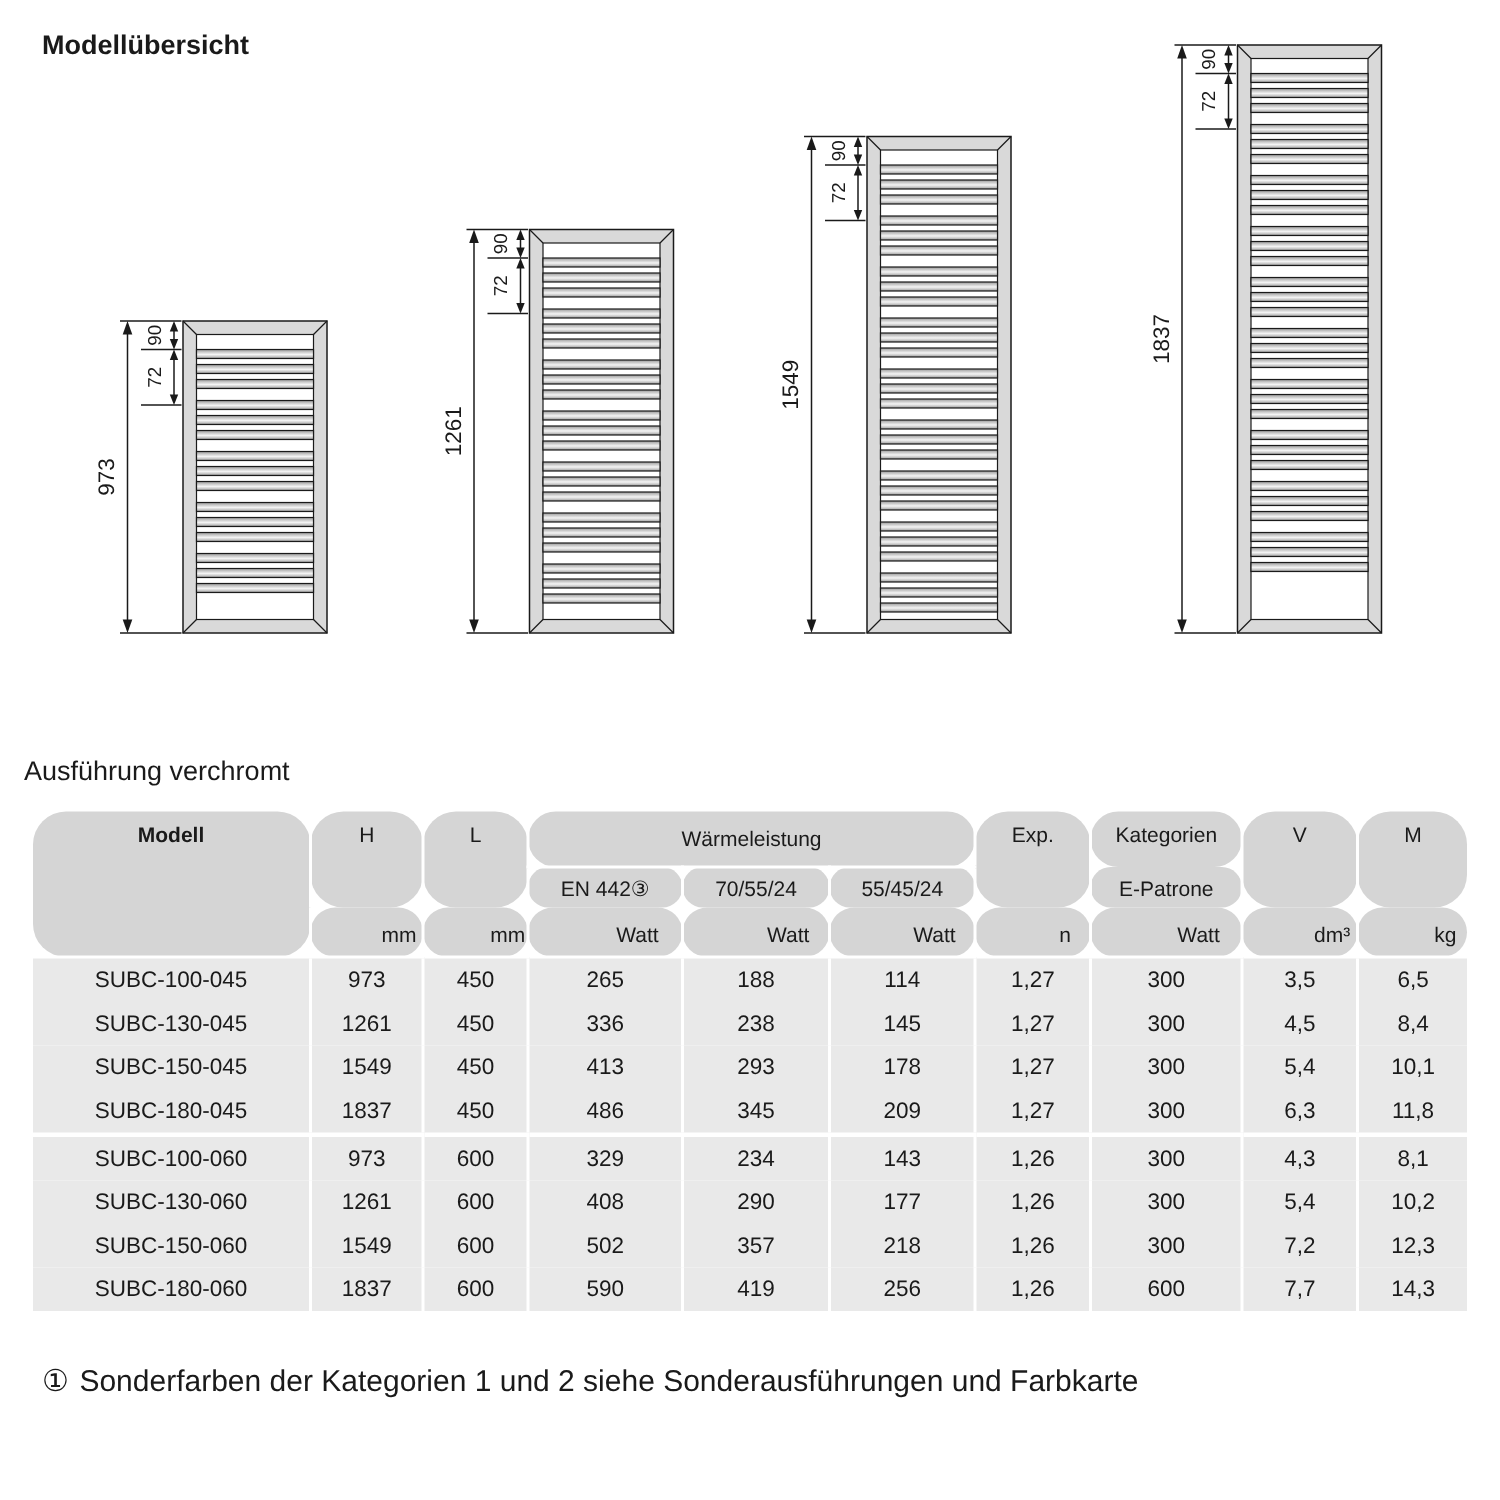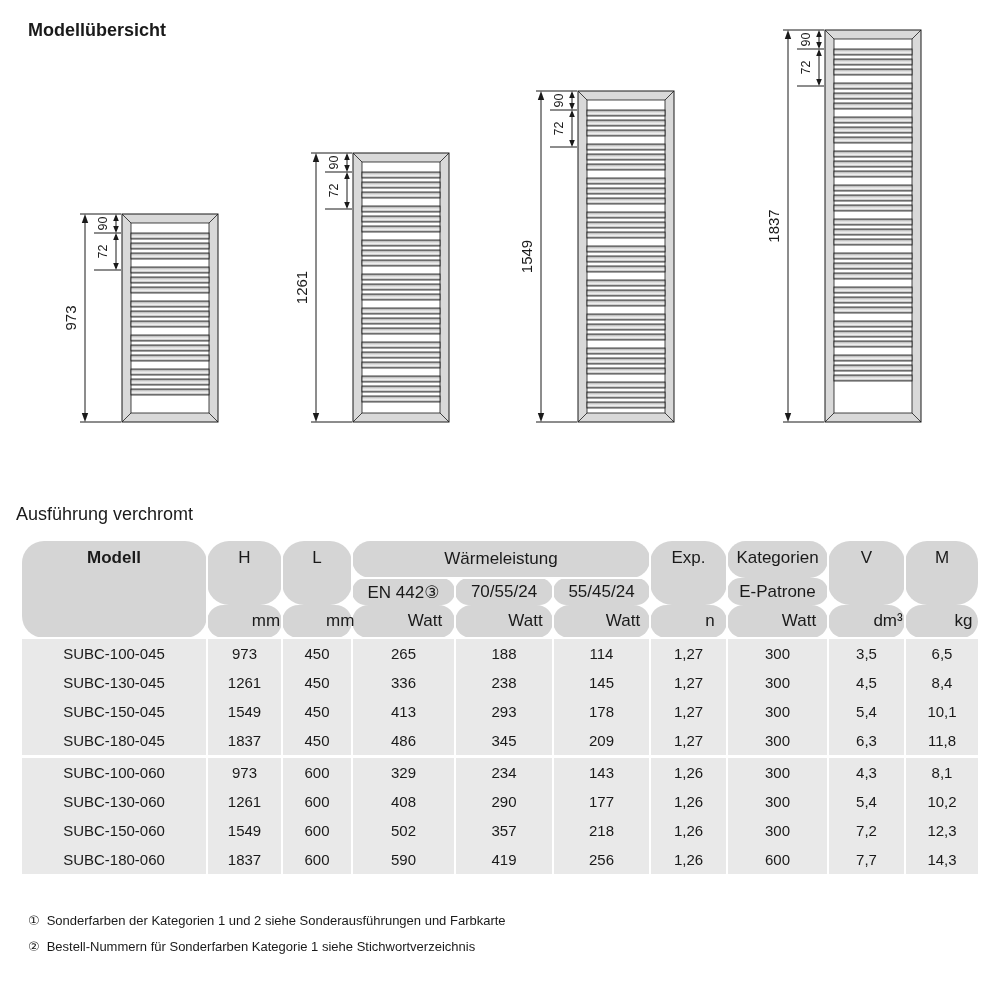--- a/index.html
+++ b/index.html
@@ -11,33 +11,33 @@
   .page-title{position:absolute;left:28px;top:20px;font-size:18px;font-weight:bold;}
   #drawings{position:absolute;left:0;top:0;}
   #drawings text{font-family:"Liberation Sans","DejaVu Sans",sans-serif;}
   .section-title{position:absolute;left:16px;top:504px;font-size:18px;font-weight:400;}
 
   table.spec{
     position:absolute;left:22px;top:541px;width:956px;
     border-collapse:collapse;table-layout:fixed;
   }
   .spec th,.spec td{padding:0;text-align:center;font-weight:400;color:#1a1a1a;}
-  .spec thead th{background:var(--header-bg,#d5d5d5);font-size:17px;border-radius:22px;}
+  .spec thead th{background:var(--header-bg,#d5d5d5);font-size:14px;border-radius:22px;}
   .spec tbody td{background:var(--row-bg,#e9e9e9);font-size:15px;height:29px;}
   .spec .bL{border-left:2px solid #fff;}
   .spec .bB{border-bottom:2px solid #fff;}
   .spec .rA th{height:30px;}
   .spec .rB th{height:26px;vertical-align:middle;}
   .spec .rC th{height:26px;vertical-align:bottom;padding-bottom:6px;padding-left:43px;}
   .spec .vtop{vertical-align:top;padding-top:7px;}
   .spec .bold{font-weight:bold;}
   .spec td.model{font-weight:normal;margin-left:47px;}
   .spec tr.group-start td{border-top:3px solid #fff;}
 
-  .footnotes{position:absolute;left:28px;top:908px;font-size:13px;}
+  .footnotes{position:absolute;left:28px;top:908px;font-size:20px;}
   .fn{line-height:26px;}
   .fn-m{margin-right:7px;}
 </style>
 </head>
 <body style="--header-bg: #d5d5d5; --row-bg: #e9e9e9;">
 
 <div class="page-title">Modellübersicht</div>
 
 <svg id="drawings" width="1000" height="490" viewBox="0 0 1000 490">
   <defs>
@@ -379,14 +379,13 @@
         <td class="bL">1,26</td>
         <td class="bL">600</td>
         <td class="bL">7,7</td>
         <td class="bL">14,3</td>
       </tr>
     </tbody>
 </table>
 
 <div class="footnotes">
   <div class="fn"><span class="fn-m">①</span><span>Sonderfarben der Kategorien 1 und 2 siehe Sonderausführungen und Farbkarte</span></div>
-  <div class="fn"><span class="fn-m">②</span><span>Bestell-Nummern für Sonderfarben Kategorie 1 siehe Stichwortverzeichnis</span></div>
 </div>
 
 </body></html>

